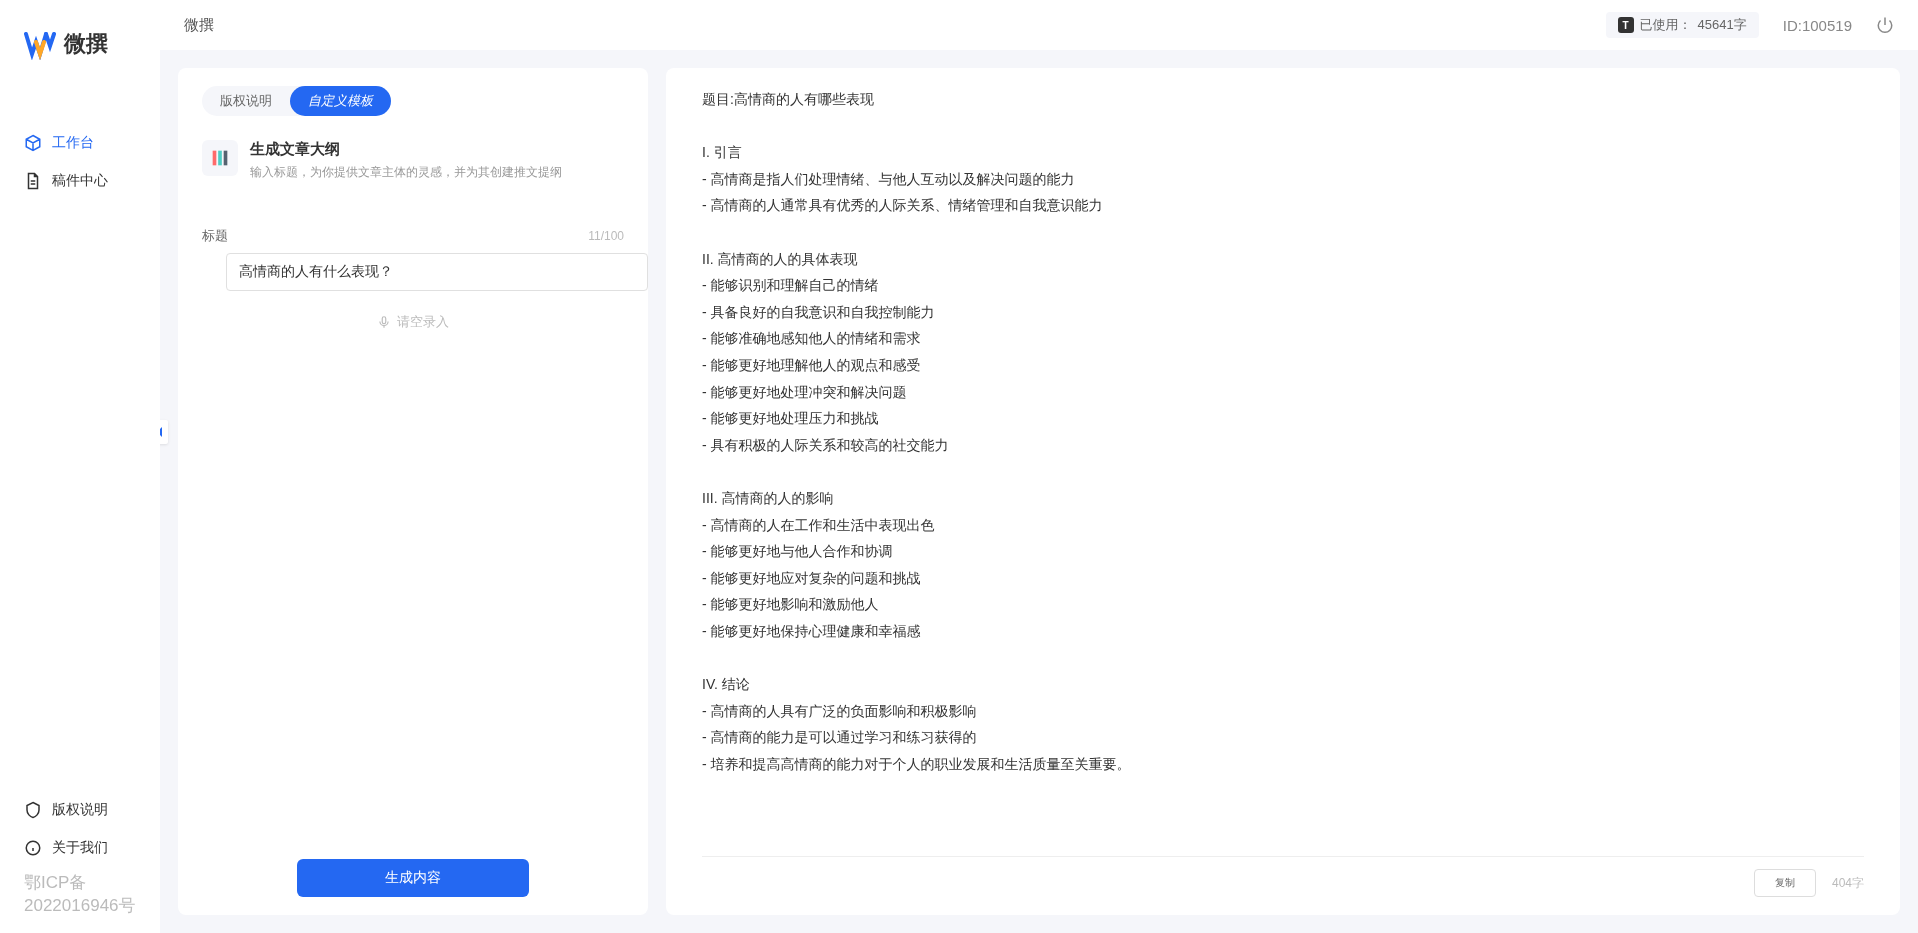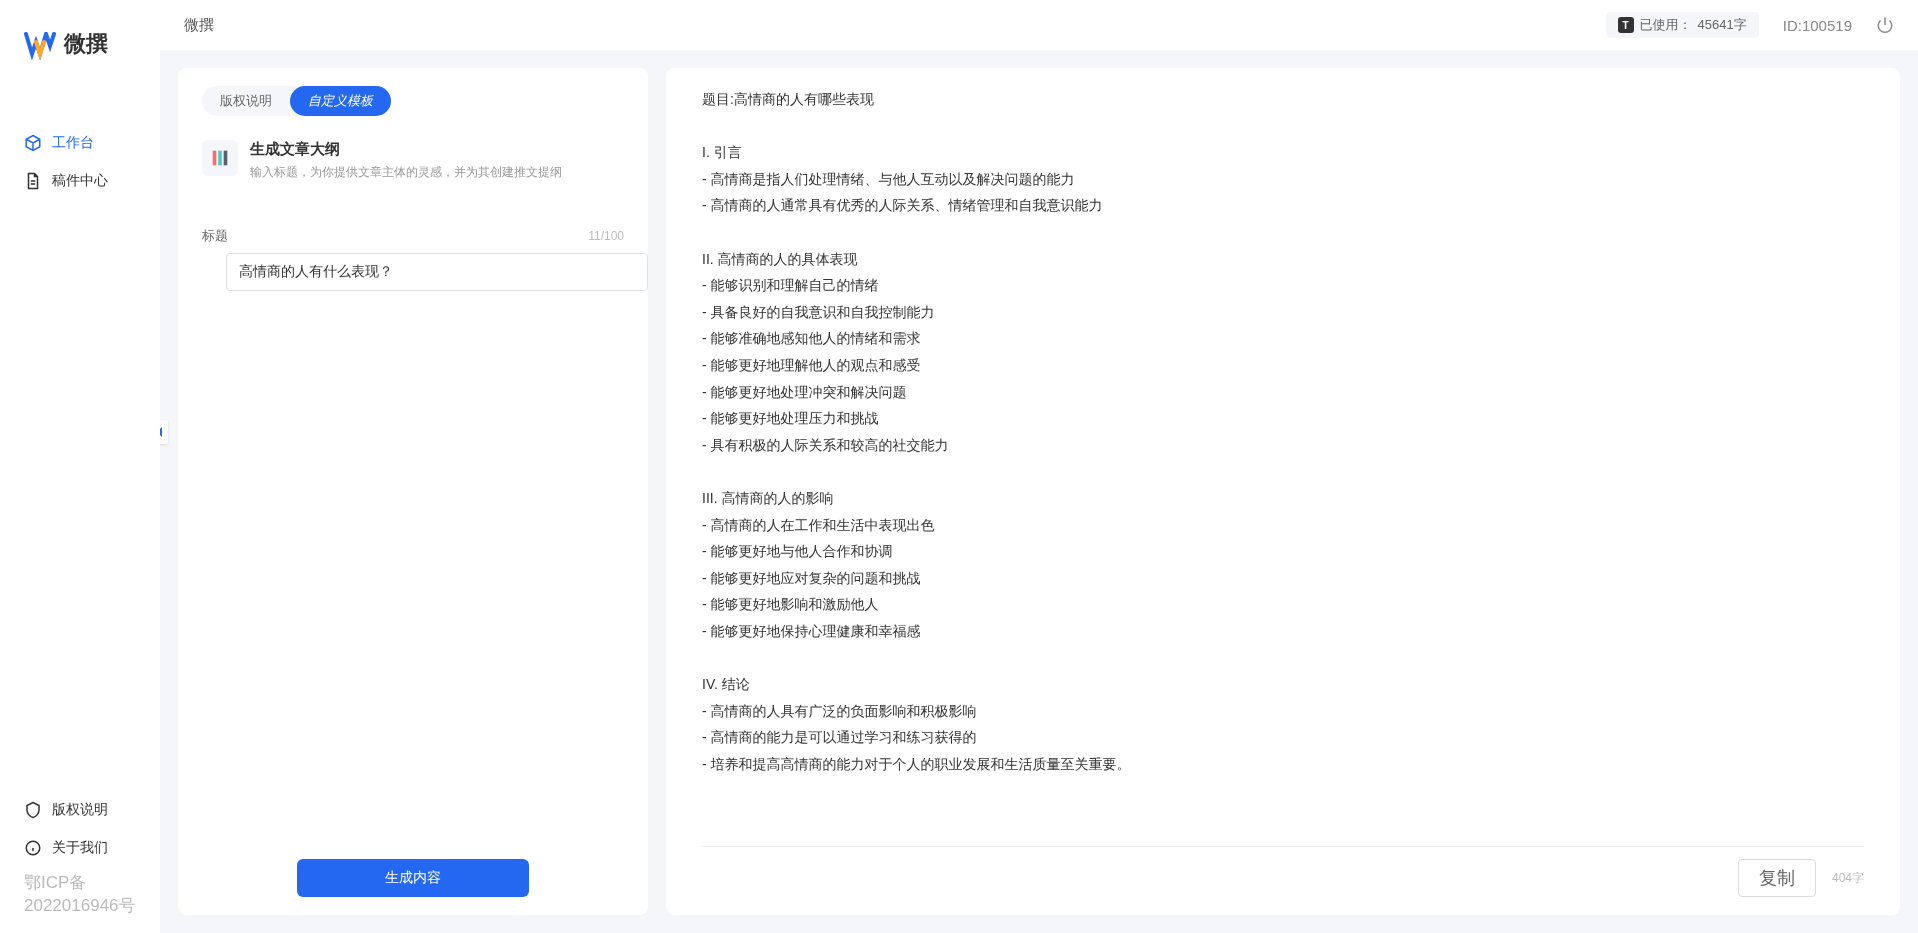--- a/index.html
+++ b/index.html
@@ -47,21 +47,21 @@
 .voice-icon { width: 14px; height: 14px; }
 .generate-btn { width: 232px; padding: 10px 0; background: #2468f2; color: #fff; border: none; border-radius: 6px; font-size: 14px; cursor: pointer; margin: 0 auto; display: block; }
 .left-panel-body { flex: 1; }
 .left-panel-footer { padding-top: 12px; }
 .output-header { display: flex; align-items: baseline; justify-content: center; position: relative; padding: 10px 0 16px 0; border-bottom: 1px solid #eee; margin-bottom: 18px; }
 .output-title { font-size: 24px; font-family: SimSun, serif; color: #222; text-align: center; }
 .output-count { position: absolute; right: 0; bottom: 8px; font-size: 11px; color: #ccc; }
 .output-body { flex: 1; overflow-y: auto; font-size: 14px; line-height: 1.9; color: #333; font-family: "Microsoft YaHei", sans-serif; }
 .output-body p { white-space: pre-wrap; }
 .output-footer { display: flex; justify-content: flex-end; align-items: center; gap: 16px; padding-top: 12px; margin-top: 12px; border-top: 1px solid #eee; }
-.copy-btn { padding: 6px 20px; border: 1px solid #ddd; background: #fff; border-radius: 4px; font-size: 18px; color: #666; cursor: pointer; }
+.copy-btn { padding: 6px 20px; border: 1px solid #ddd; background: #fff; border-radius: 4px; font-size: 10px; color: #666; cursor: pointer; }
 .char-count { font-size: 12px; color: #bbb; }
 </style>
 </head>
 <body>
 
 <div class="app">
   <aside class="sidebar">
     <div class="logo">
       <svg class="logo-icon" viewBox="0 0 32 32">
         <path d="M2 6 L8 26 L12 14 L16 26 L22 6" stroke="#2468f2" stroke-width="4" fill="none" stroke-linecap="round"></path>
@@ -152,20 +152,27 @@
               <div class="template-title">生成文章大纲</div>
               <div class="template-desc">输入标题，为你提供文章主体的灵感，并为其创建推文提纲</div>
             </div>
           </div>
           <div class="form-section">
             <div class="form-label-row">
               <span class="form-label">标题</span>
               <span class="form-count">11/100</span>
             </div>
             <input type="text" class="form-input" value="高情商的人有什么表现？" style="">
+            <div class="voice-hint">
+              <svg class="voice-icon" viewBox="0 0 24 24" fill="none" stroke="currentColor" stroke-width="2">
+                  <rect x="9" y="3" width="6" height="12" rx="3"></rect>
+                  <path d="M5 11 A7 7 0 0 0 19 11 M12 18 L12 22"></path>
+                </svg>
+              <span>请空录入</span>
+            </div>
           </div>
         </div>
         <div class="left-panel-footer">
           <button class="generate-btn">生成内容</button>
         </div>
       </section>
 
       <section class="panel right-panel">
         <div class="output-body">
           <p>题目:高情商的人有哪些表现

